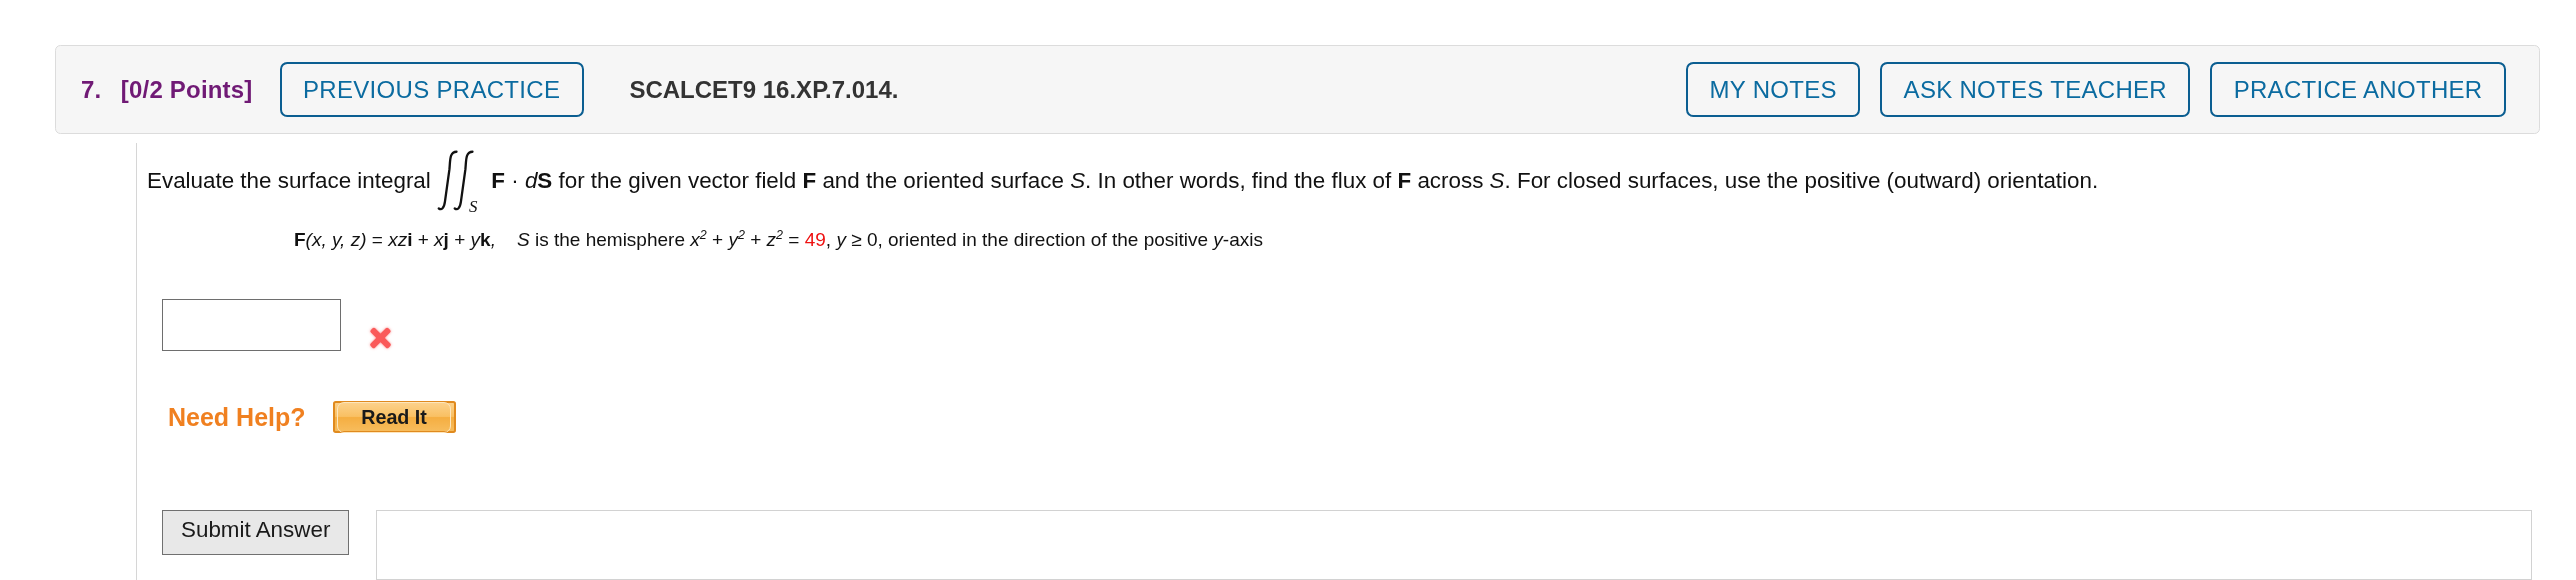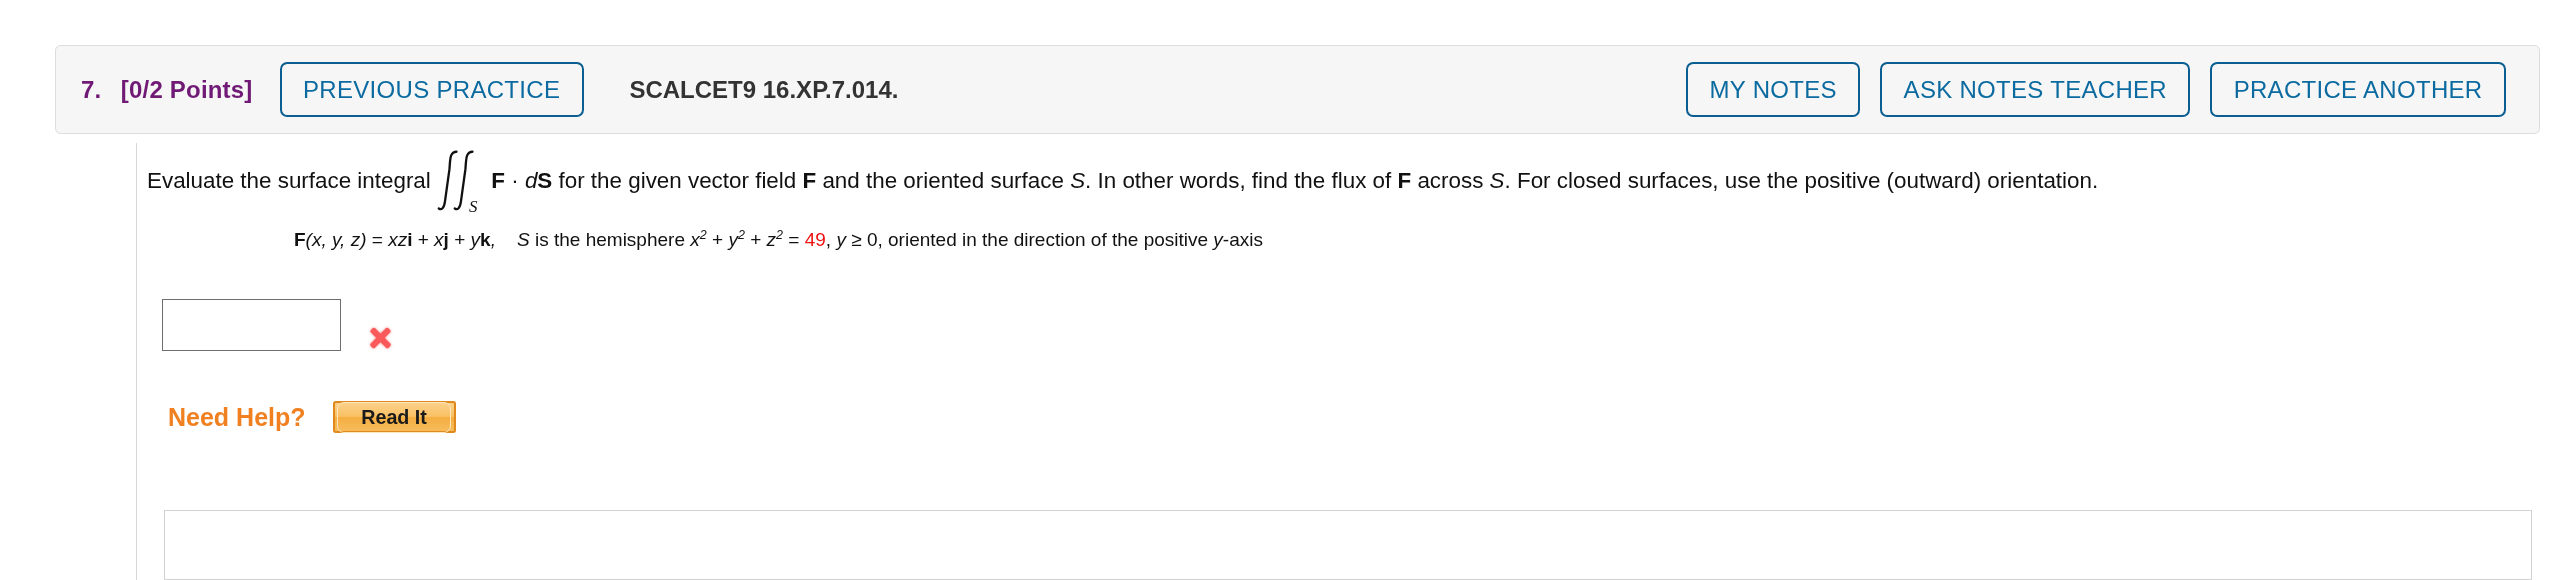--- a/index.html
+++ b/index.html
@@ -326,18 +326,19 @@
     </div>
 
     <div class="needhelp-row">
       <span class="needhelp-label">Need Help?</span>
       <span class="readit-btn">
         <span class="readit-inner">Read It</span>
       </span>
     </div>
 
     <div class="footer-row">
+      <button class="submit-btn">Submit Answer</button>
       <div class="footer-panel"></div>
     </div>
 
   </div>
 </div>
 
 
 </body></html>

